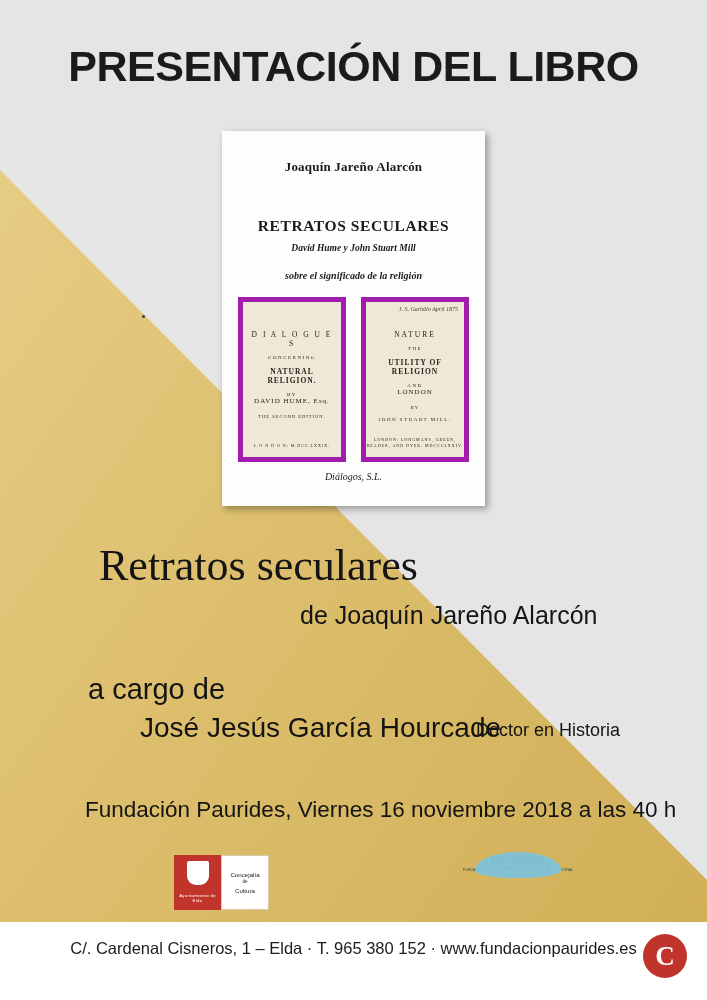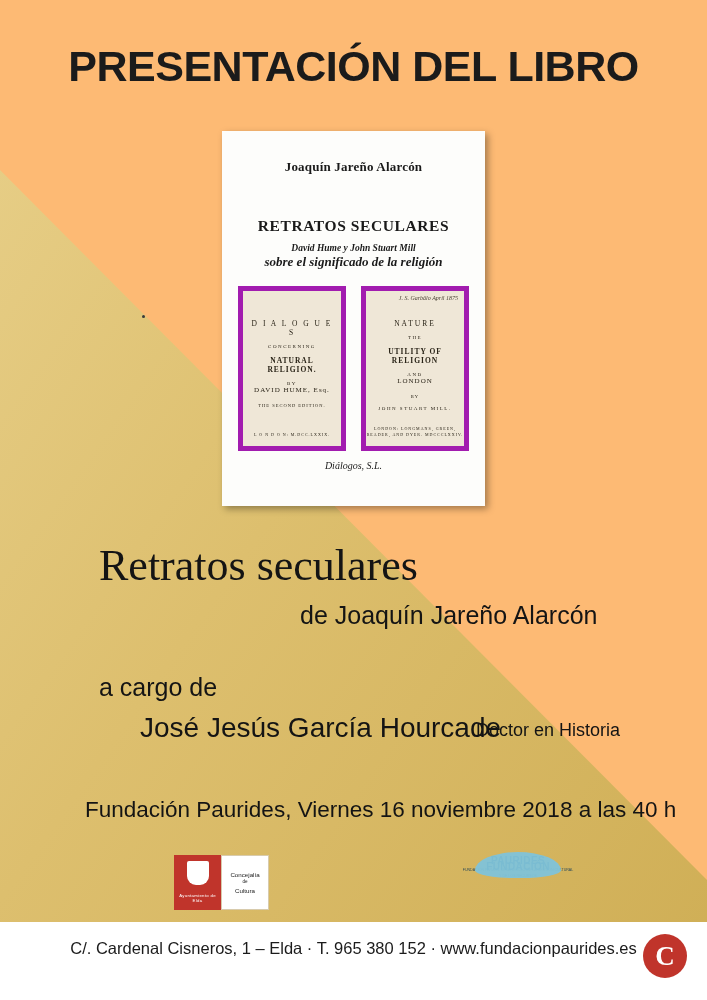--- a/index.html
+++ b/index.html
@@ -7,21 +7,21 @@
     padding: 0;
     background: #ffffff;
   }
   body {
     font-family: "Liberation Sans", sans-serif;
   }
   #poster {
     position: relative;
     width: 707px;
     height: 1000px;
-    background: #fdba74;
+    background: #e5e5e5;
     overflow: hidden;
   }
   
   #gold-wedge {
     position: absolute;
     left: 0;
     top: 0;
     width: 707px;
     height: 1000px;
     background: linear-gradient(to bottom right, #e8d08a 0%, #ddbf6e 45%, #cfae55 100%);
@@ -84,24 +84,24 @@
   }
   #cover-sub1 {
     text-align: center;
     font-size: 9.5px;
     font-style: italic;
     font-weight: bold;
     margin-top: 8px;
   }
   #cover-sub2 {
     text-align: center;
-    font-size: 13px;
+    font-size: 10px;
     font-style: italic;
     font-weight: bold;
-    margin-top: 1px;
+    margin-top: 17px;
   }
   #cover-plates {
     display: flex;
     justify-content: space-between;
     margin-top: 16px;
     gap: 8px;
   }
   .plate {
     width: 108px;
     height: 165px;
@@ -148,23 +148,23 @@
     top: 601px;
     left: 300px;
     font-family: "Liberation Sans", sans-serif;
     font-size: 25px;
     color: #141414;
     z-index: 3;
   }
   #acargo-label {
     position: absolute;
     top: 673px;
-    left: 99px;
-    font-family: "Liberation Sans", sans-serif;
-    font-size: 25px;
+    left: 88px;
+    font-family: "Liberation Sans", sans-serif;
+    font-size: 29px;
     color: #141414;
     z-index: 3;
     text-align: center;
   }
   #speaker-name {
     position: absolute;
     top: 712px;
     left: 140px;
     font-family: "Liberation Sans", sans-serif;
     font-size: 28px;

